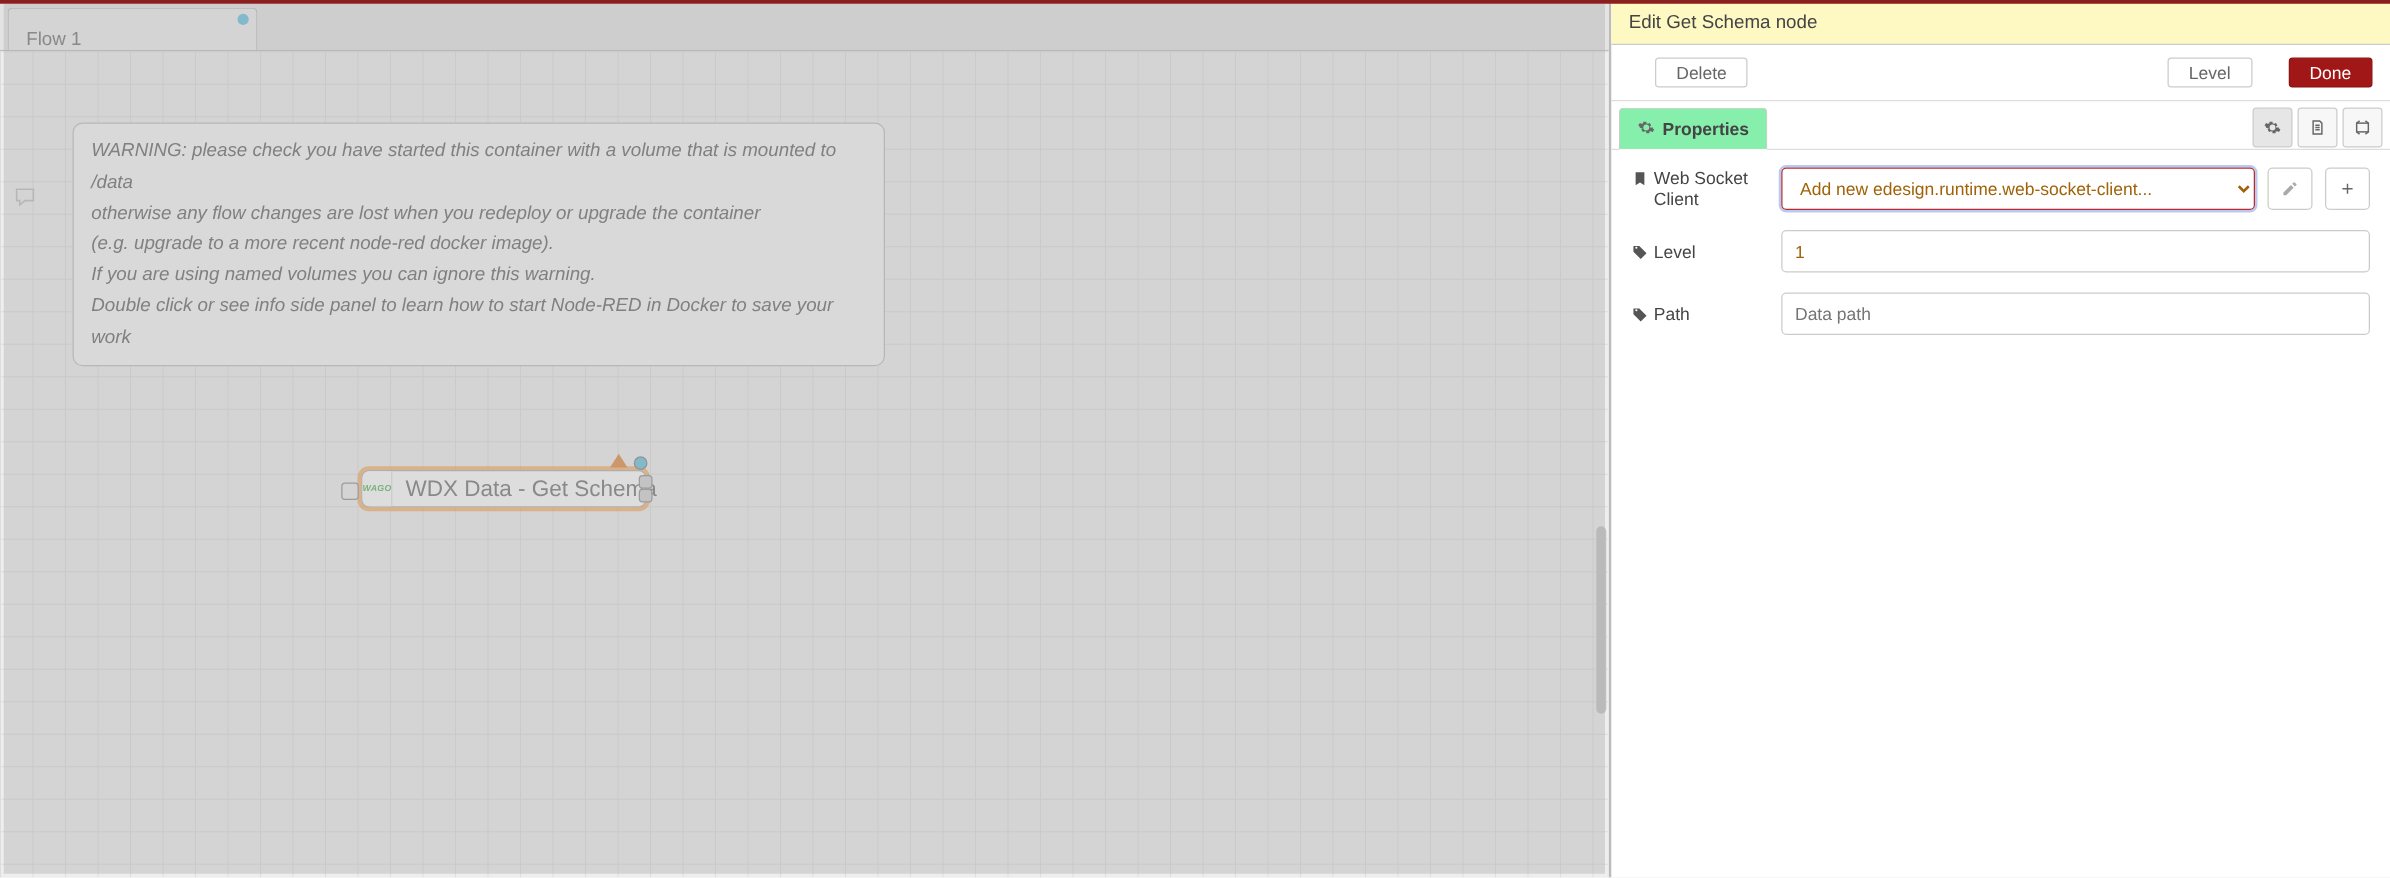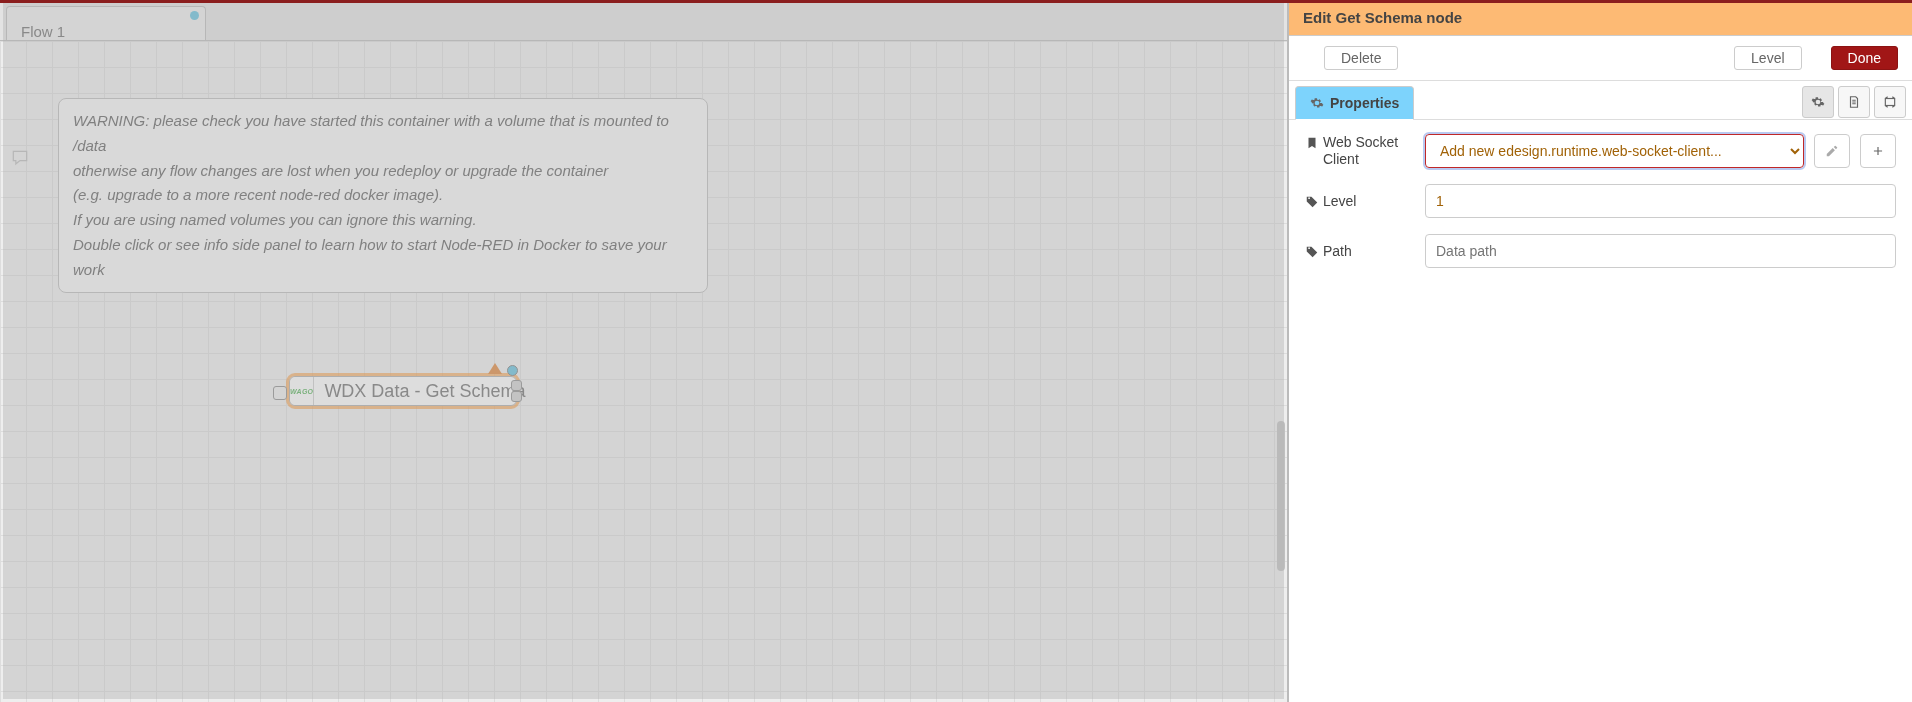--- a/index.html
+++ b/index.html
@@ -208,23 +208,23 @@
     width: 624px;
     flex: 0 0 624px;
     background: #fff;
     display: flex;
     flex-direction: column;
     border-left: 1px solid #bbb;
     height: 100%;
   }
   .editor-header {
     padding: 9px 14px;
-    background: #fdba74;
+    background: #fef9c3;
     border-bottom: 1px solid #ccc;
-    font-weight: bold;
+    font-weight: normal;
     font-size: 15px;
     color: #444;
   }
   .editor-toolbar {
     padding: 10px 14px;
     border-bottom: 1px solid #ddd;
     display: flex;
     align-items: center;
     gap: 8px;
   }
@@ -251,27 +251,27 @@
 
   .editor-tabs-row {
     display: flex;
     align-items: center;
     border-bottom: 1px solid #ddd;
     padding: 4px 6px 0 6px;
     gap: 4px;
   }
   .prop-tab {
     display: flex;
-    align-items: center;
+    align-items: flex-start;
     gap: 6px;
     padding: 8px 14px;
     border: 1px solid #ccc;
     border-bottom: 1px solid #fff;
     border-radius: 4px 4px 0 0;
-    background: #7dd3fc;
+    background: #86efac;
     font-weight: bold;
     color: #444;
     position: relative;
     top: 1px;
   }
   .mini-btn {
     width: 32px;
     height: 32px;
     border: 1px solid #ccc;
     border-radius: 3px;

